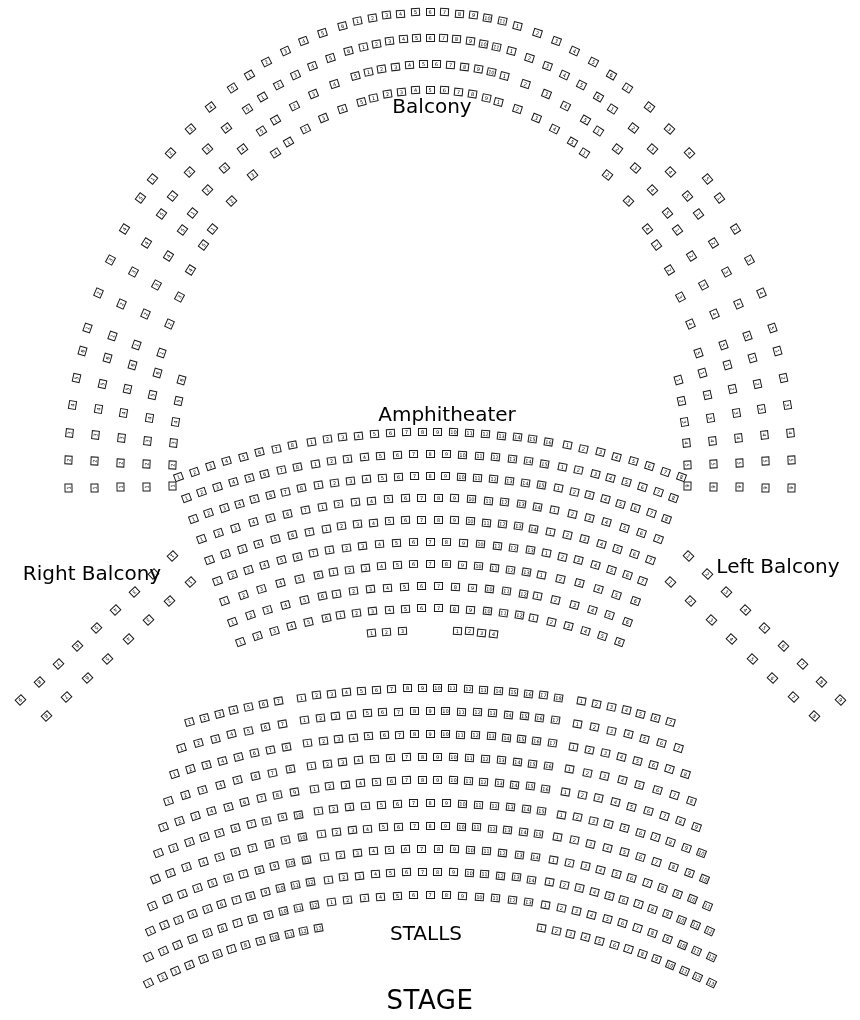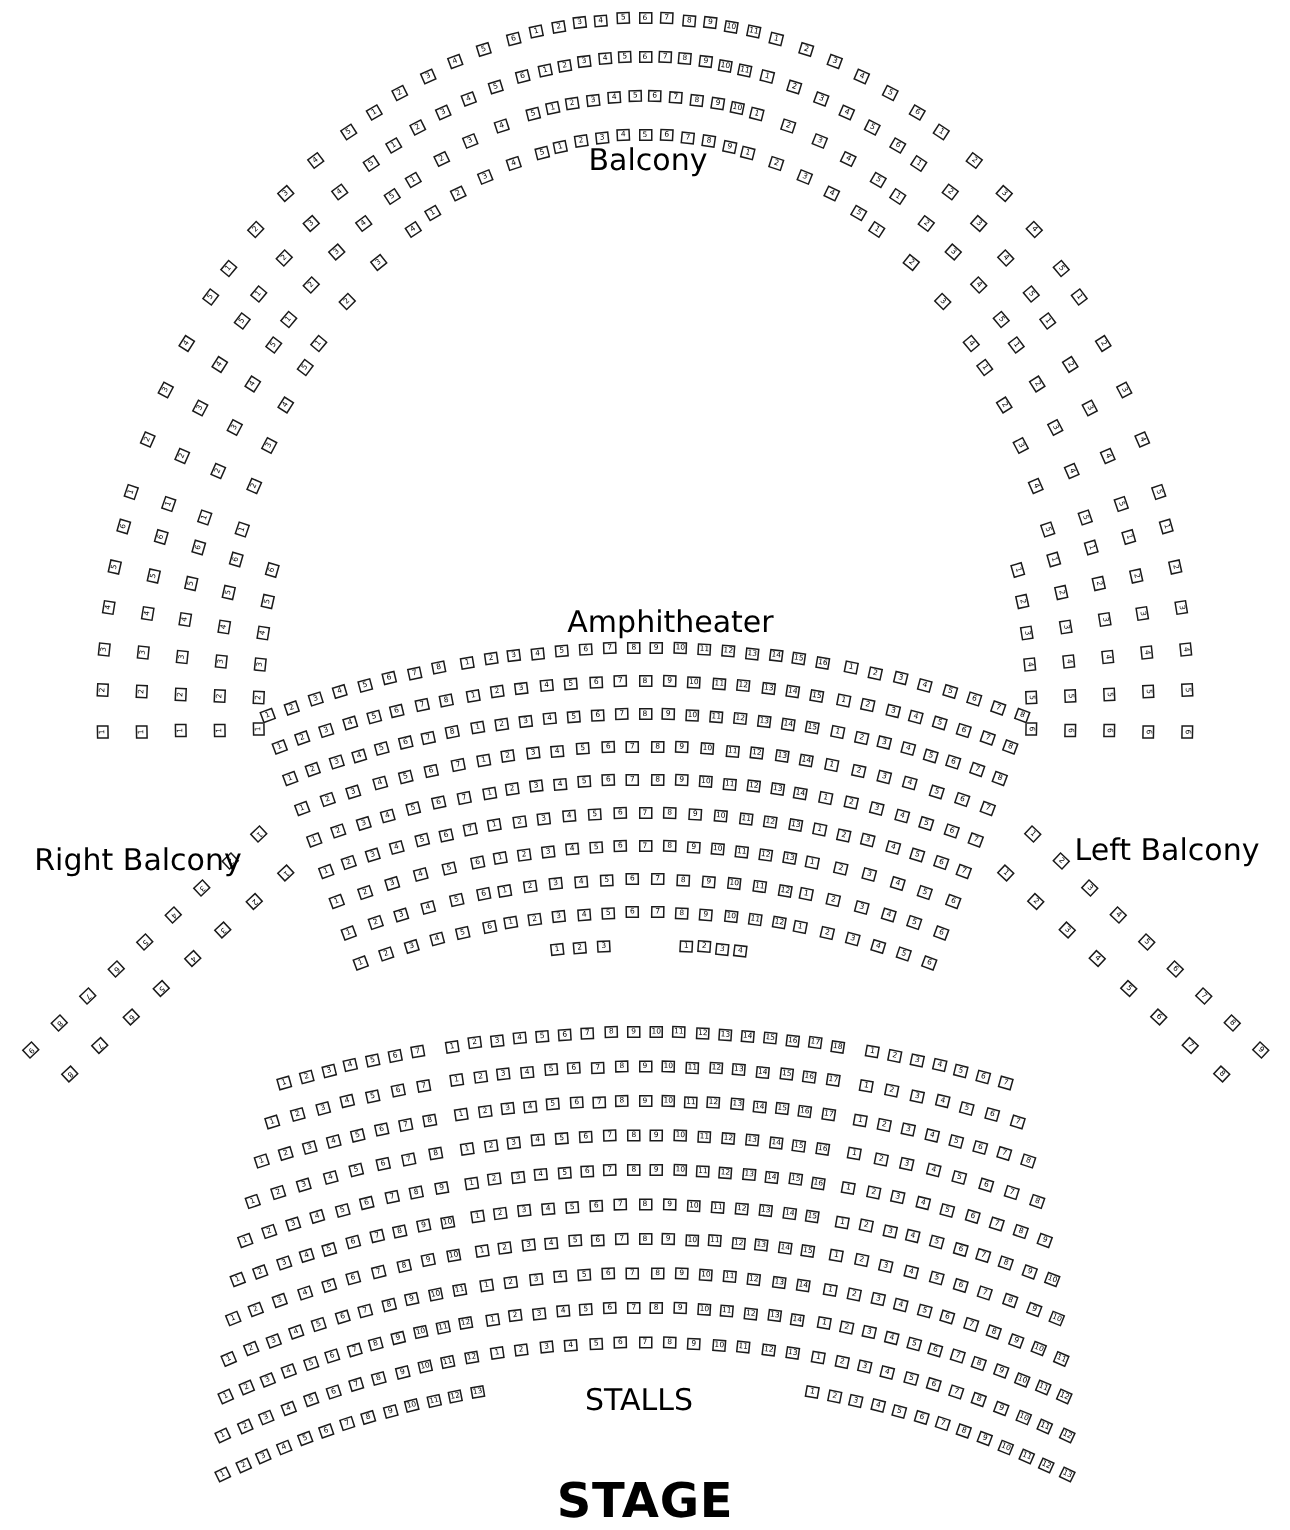--- a/index.html
+++ b/index.html
@@ -13,21 +13,21 @@
     position:absolute;width:9px;height:8px;box-sizing:border-box;
     background:#ffffff;border:1px solid #1b1b1b;
     display:flex;align-items:center;justify-content:center;
     font-size:5px;line-height:1;color:#000;pointer-events:auto;
     cursor:pointer;
   }
   .map-label{
     position:absolute;transform:translate(-50%,-50%);
     color:#000;font-size:20px;white-space:nowrap;
   }
-  .map-label.big{font-size:32px;font-weight:700;letter-spacing:0.5px;}
+  .map-label.big{font-size:26px;font-weight:400;letter-spacing:0.5px;}
   .map-label.caps{font-weight:500;}
 </style>
 </head>
 <body>
 
 <div id="seat-map">
     <div class="section">
       <div class="seat" style="left: 63.5551px; top: 484.168px; transform: rotate(-91deg);">1</div>
       <div class="seat" style="left: 63.8175px; top: 456.402px; transform: rotate(-87.6deg);">2</div>
       <div class="seat" style="left: 65.3532px; top: 428.706px; transform: rotate(-84.2deg);">3</div>

